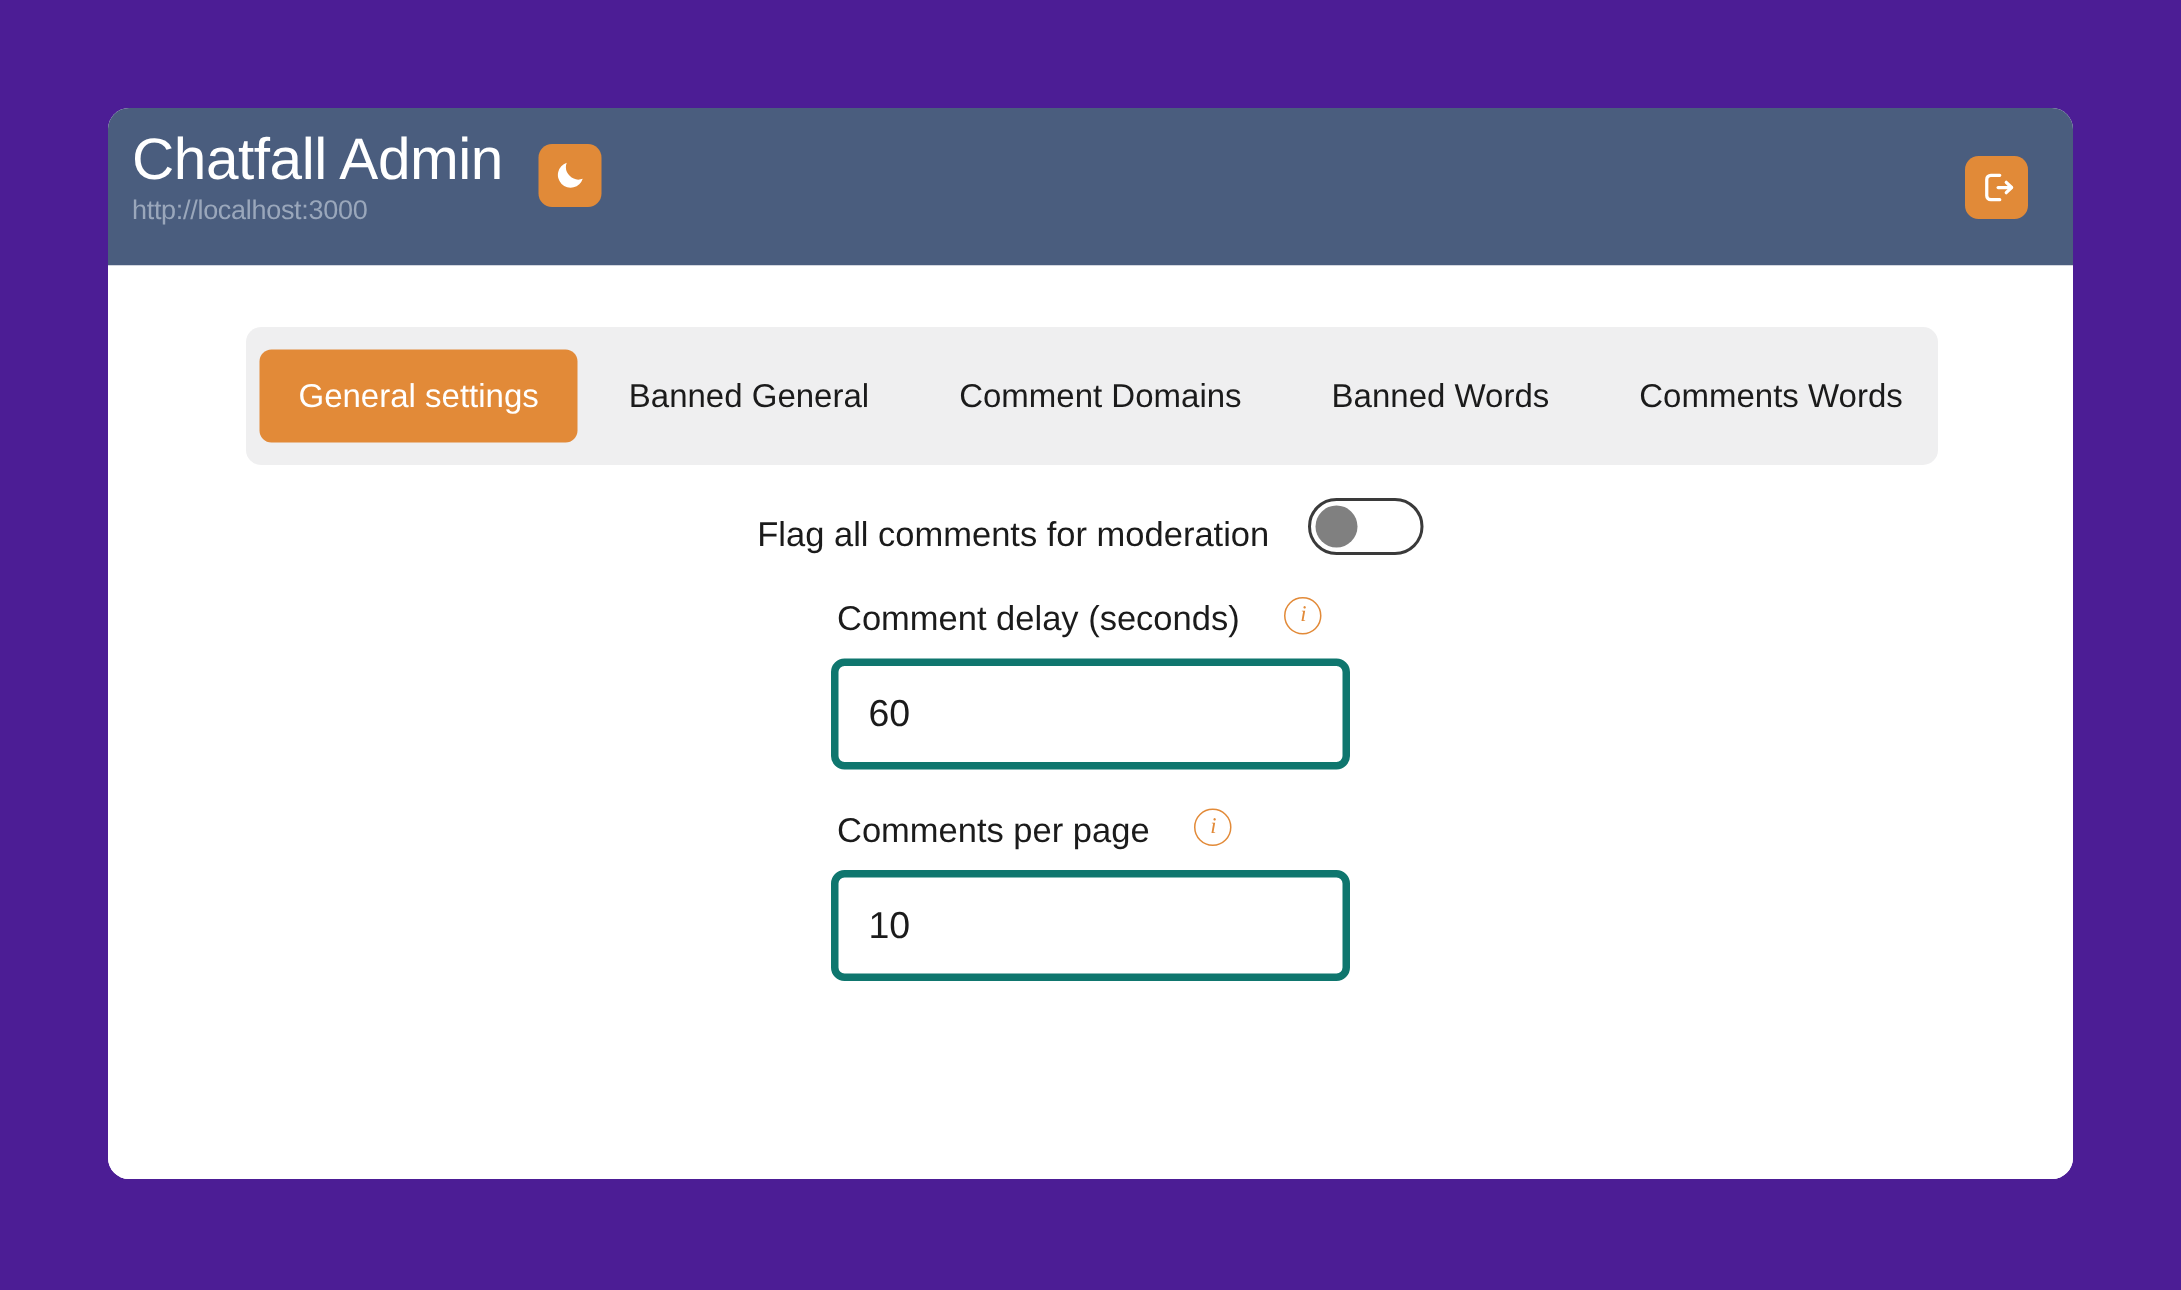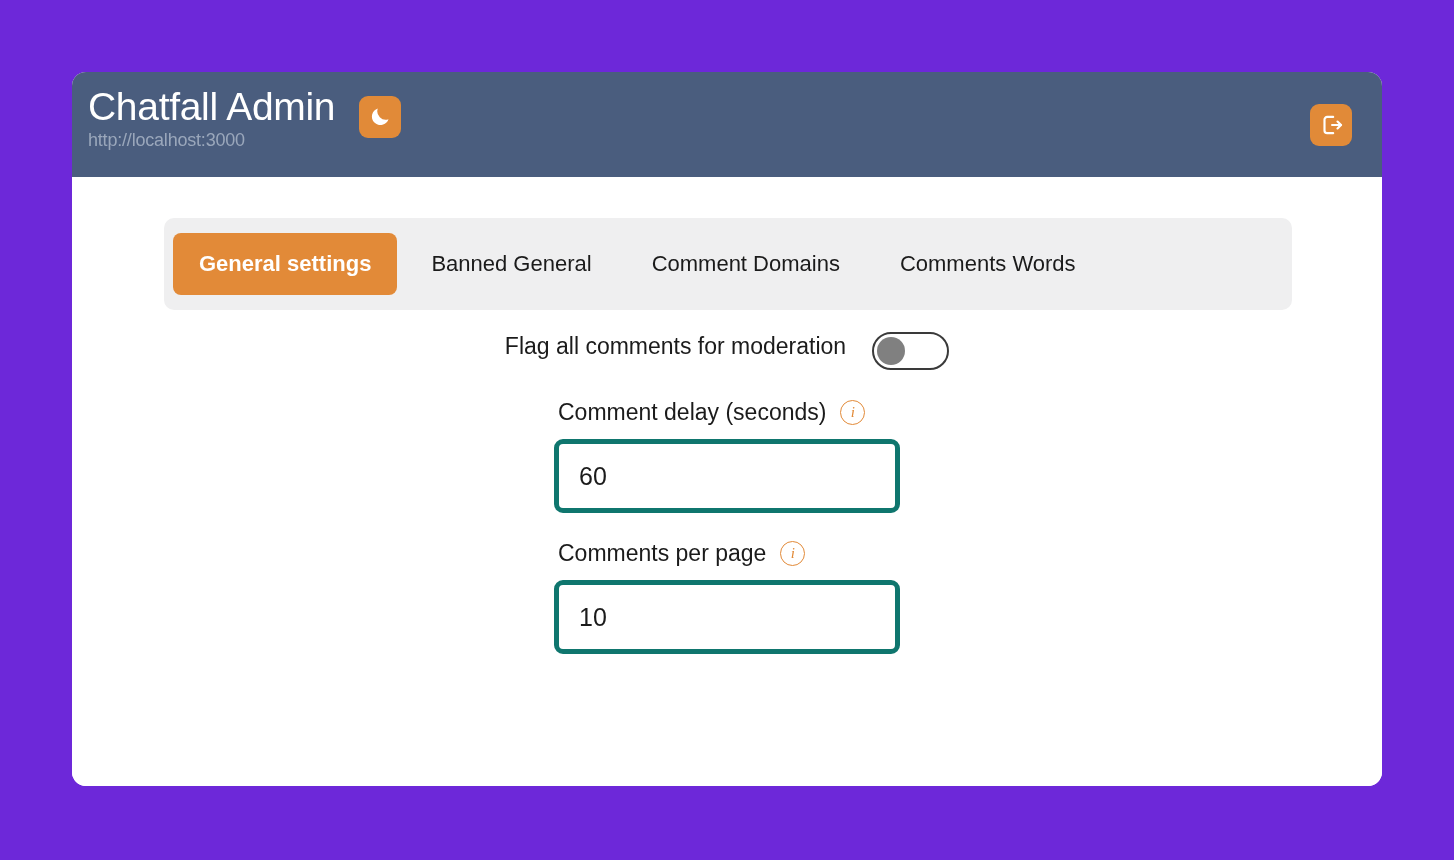--- a/index.html
+++ b/index.html
@@ -12,21 +12,21 @@
   }
   body {
     font-family: "Liberation Sans", sans-serif;
     -webkit-font-smoothing: antialiased;
   }
 
   .screen {
     position: relative;
     width: 1454px;
     height: 860px;
-    background: #6d28d9;
+    background: #4c1d95;
   }
 
   
   .app-card {
     position: absolute;
     left: 72px;
     top: 72px;
     width: 1310px;
     height: 714px;
     background: #ffffff;
@@ -133,34 +133,33 @@
     border-radius: 8px;
     white-space: nowrap;
     line-height: 26px;
     cursor: pointer;
     margin-right: 8px;
   }
 
   .tab.active {
     background: #e28a38;
     color: #ffffff;
-    font-weight: bold;
   }
 
   
   .settings {
     position: absolute;
     left: 0;
     top: 155px;
     width: 100%;
   }
 
   .toggle-row {
     display: flex;
-    align-items: flex-start;
+    align-items: flex-end;
     justify-content: center;
     gap: 26px;
     margin-bottom: 28px;
   }
 
   .toggle-label {
     font-size: 23px;
     color: #1b1b1b;
     line-height: 28px;
   }
@@ -185,22 +184,21 @@
     background: #808080;
   }
 
   .field-group {
     width: 346px;
     margin: 0 auto 26px auto;
   }
 
   .field-label-row {
     display: flex;
-    align-items: center;
-    gap: 14px;
+    gap: 30px;
     margin-bottom: 13px;
     padding-left: 4px;
   }
 
   .field-label {
     font-size: 23px;
     color: #1b1b1b;
     line-height: 28px;
   }
 
@@ -271,20 +269,21 @@
         </span>
       </div>
     </div>
 
     <div class="app-body">
 
       <div class="tab-bar">
         <div class="tab active">General settings</div>
         <div class="tab">Banned General</div>
         <div class="tab">Comment Domains</div>
+        <div class="tab">Banned Words</div>
         <div class="tab">Comments Words</div>
       </div>
 
       <div class="settings">
 
         <div class="toggle-row">
           <div class="toggle-label">Flag all comments for moderation</div>
           <div class="toggle">
             <div class="toggle-knob"></div>
           </div>

